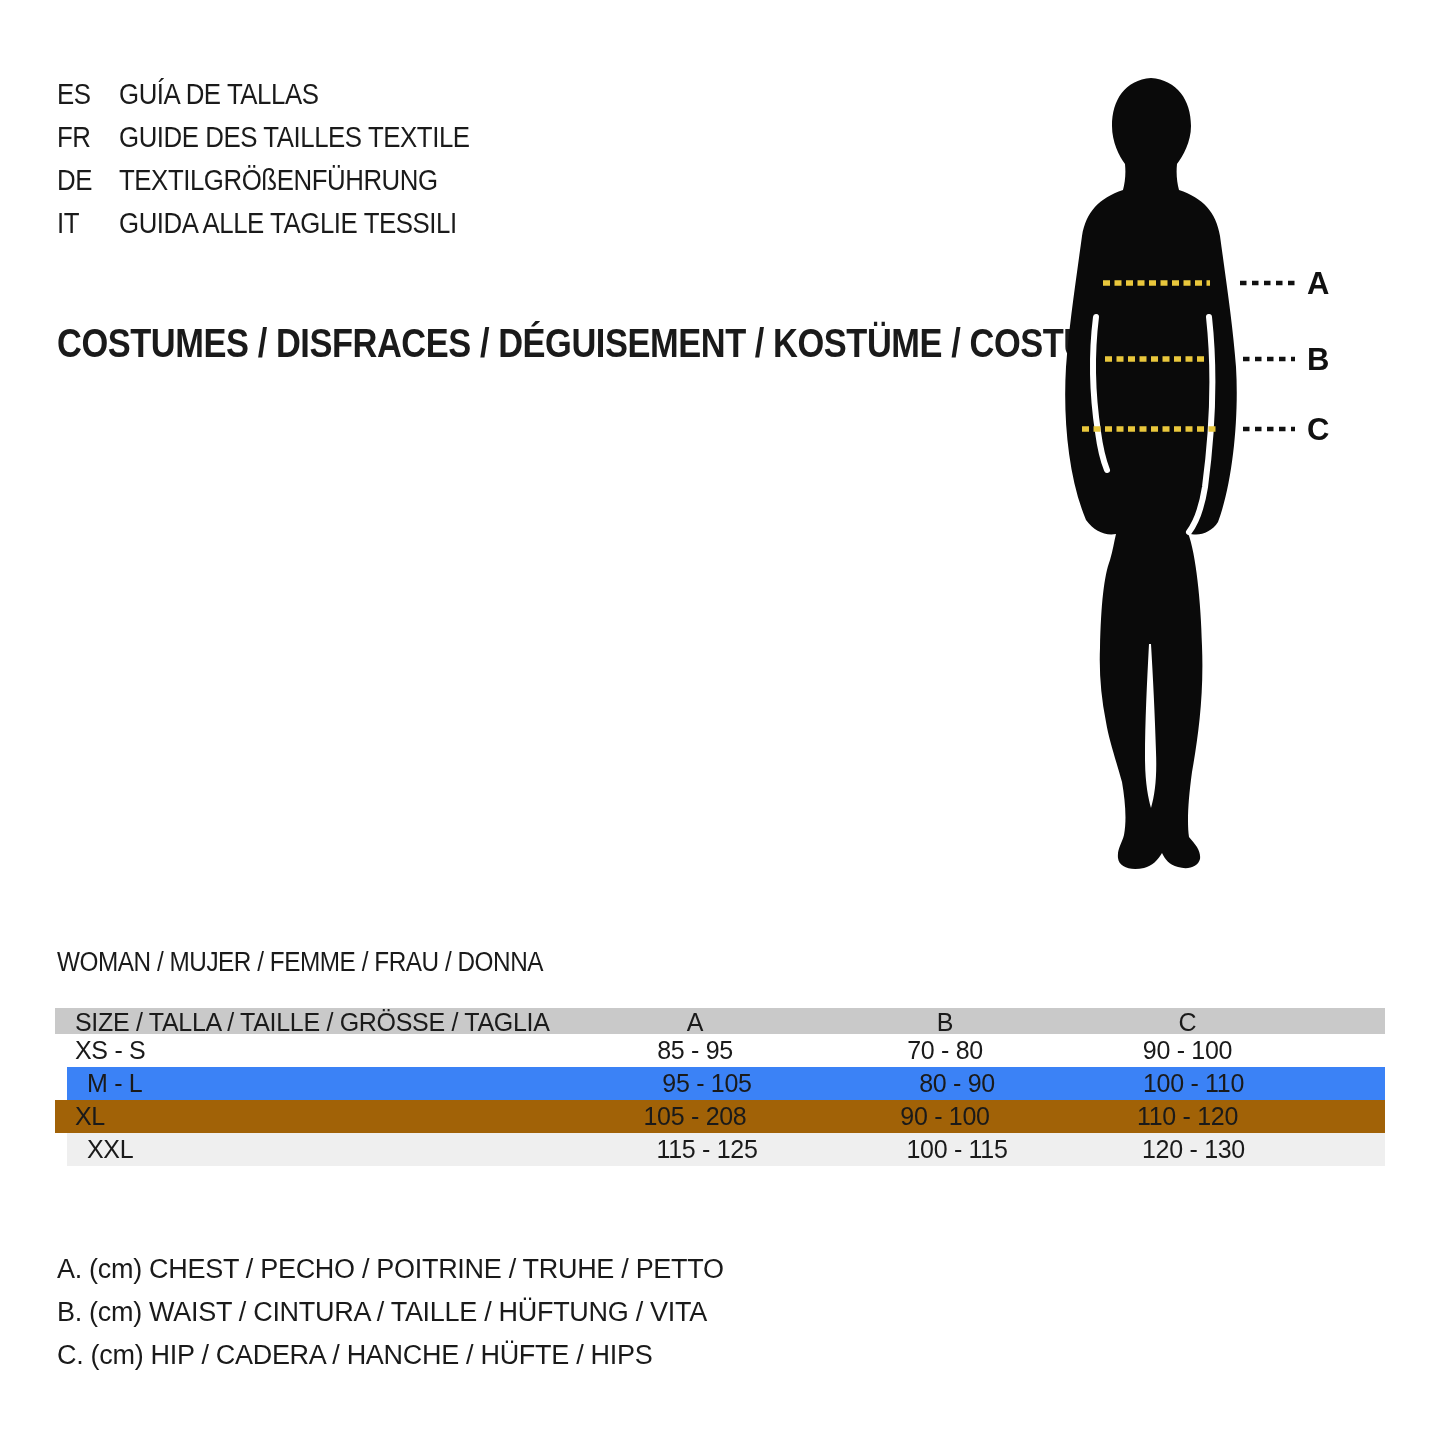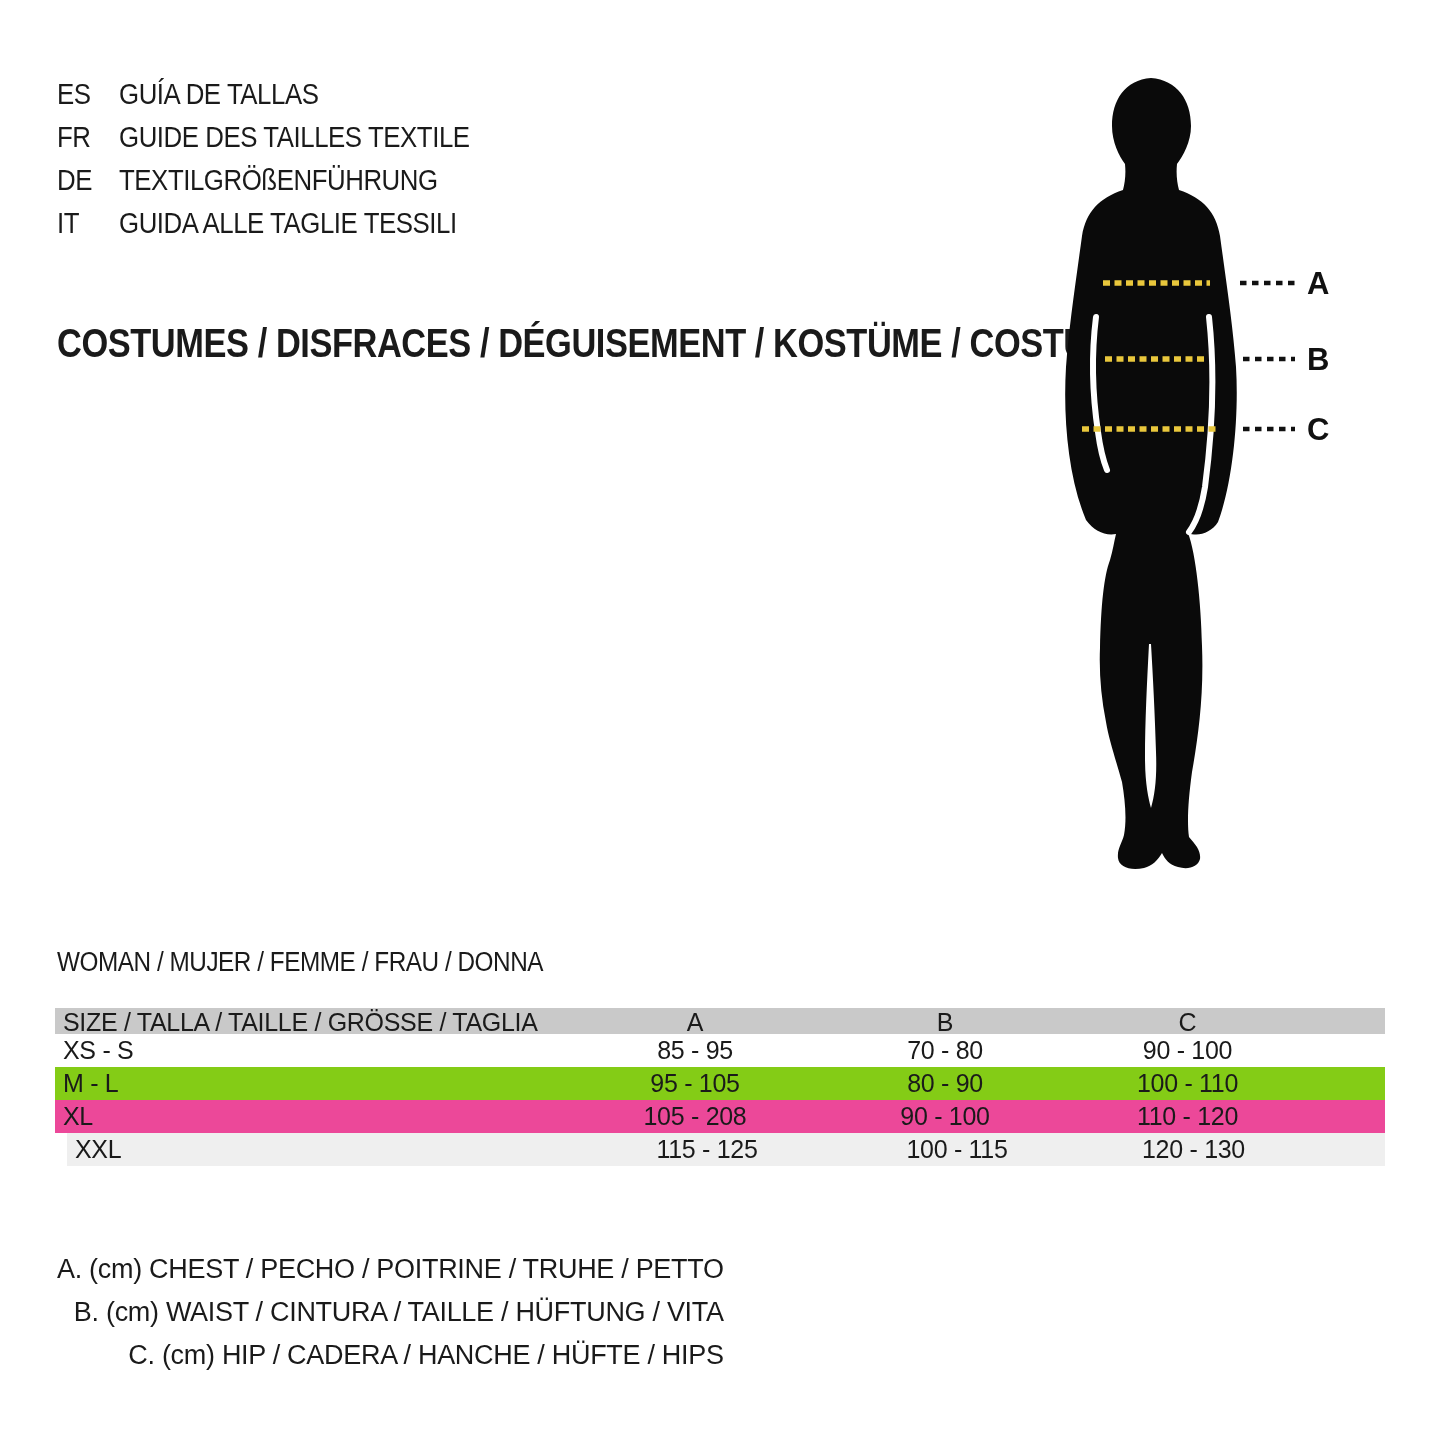--- a/index.html
+++ b/index.html
@@ -31,27 +31,27 @@
 
   
   .woman-title{position:absolute;left:57px;top:942px;height:40px;display:flex;align-items:center;
     font-size:27px;font-weight:500;letter-spacing:-0.5px;}
 
   
   .size-table{position:absolute;left:55px;top:1008px;width:1330px;font-size:25px;letter-spacing:-0.3px;}
   .t-row{display:grid;grid-template-columns:515px 250px 250px 1fr;align-items:center;}
   .t-head{height:26px;}
   .t-data{height:33px;}
-  .cell-size{padding-left:8px;text-align:left;}
+  .cell-size{padding-left:20px;text-align:left;}
   .cell-num{text-align:center;}
   .cell-c{padding-right:80px;}
 
   
   .legend{position:absolute;left:57px;top:1248px;}
-  .legend-line{height:43px;display:flex;align-items:center;font-size:27px;letter-spacing:-0.3px;justify-content:flex-end;}
+  .legend-line{height:43px;display:flex;align-items:center;font-size:27px;letter-spacing:-0.3px;}
 </style>
 </head>
 <body>
 
 <div class="page">
 
   <div class="lang-block">
     <div class="lang-row">
       <span class="lang-code sq">ES</span>
       <span class="lang-title sq">GUÍA DE TALLAS</span>
@@ -147,27 +147,27 @@
       <div class="cell-num">A</div>
       <div class="cell-num">B</div>
       <div class="cell-num cell-c">C</div>
     </div>
     <div class="t-row t-data" style="background:#ffffff;">
       <div class="cell-size">XS - S</div>
       <div class="cell-num">85 - 95</div>
       <div class="cell-num">70 - 80</div>
       <div class="cell-num cell-c">90 - 100</div>
     </div>
-    <div class="t-row t-data" style="background:#84cc16;">
+    <div class="t-row t-data" style="background:#3b82f6;margin-left:12px;">
       <div class="cell-size">M - L</div>
       <div class="cell-num">95 - 105</div>
       <div class="cell-num">80 - 90</div>
       <div class="cell-num cell-c">100 - 110</div>
     </div>
-    <div class="t-row t-data" style="background:#ec4899;">
+    <div class="t-row t-data" style="background:#a16207;">
       <div class="cell-size">XL</div>
       <div class="cell-num">105 - 208</div>
       <div class="cell-num">90 - 100</div>
       <div class="cell-num cell-c">110 - 120</div>
     </div>
     <div class="t-row t-data" style="background:#efefef;margin-left:12px;">
       <div class="cell-size">XXL</div>
       <div class="cell-num">115 - 125</div>
       <div class="cell-num">100 - 115</div>
       <div class="cell-num cell-c">120 - 130</div>

